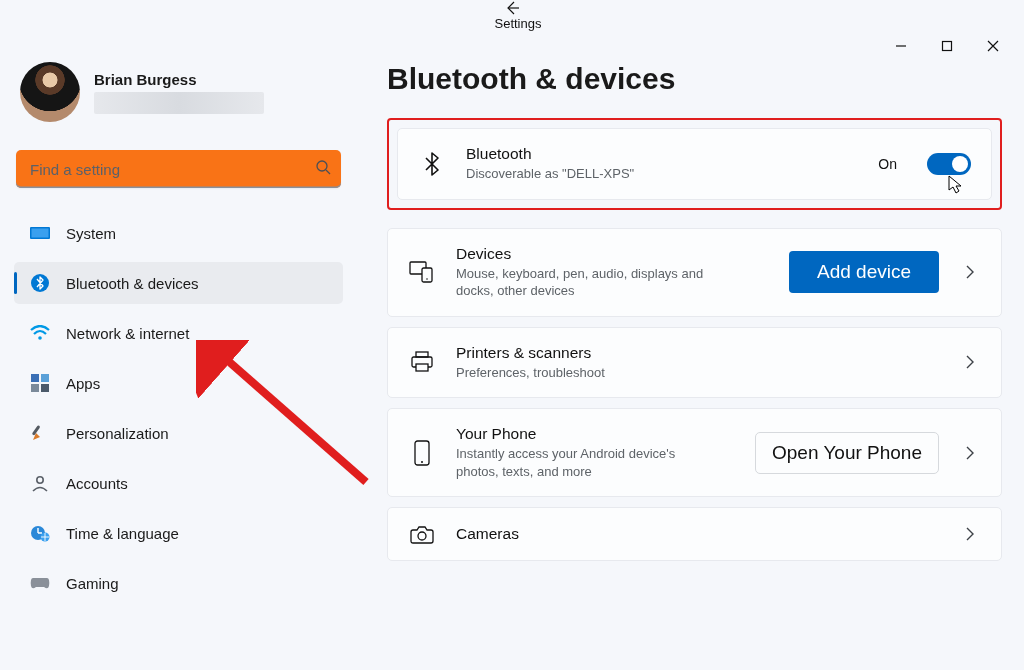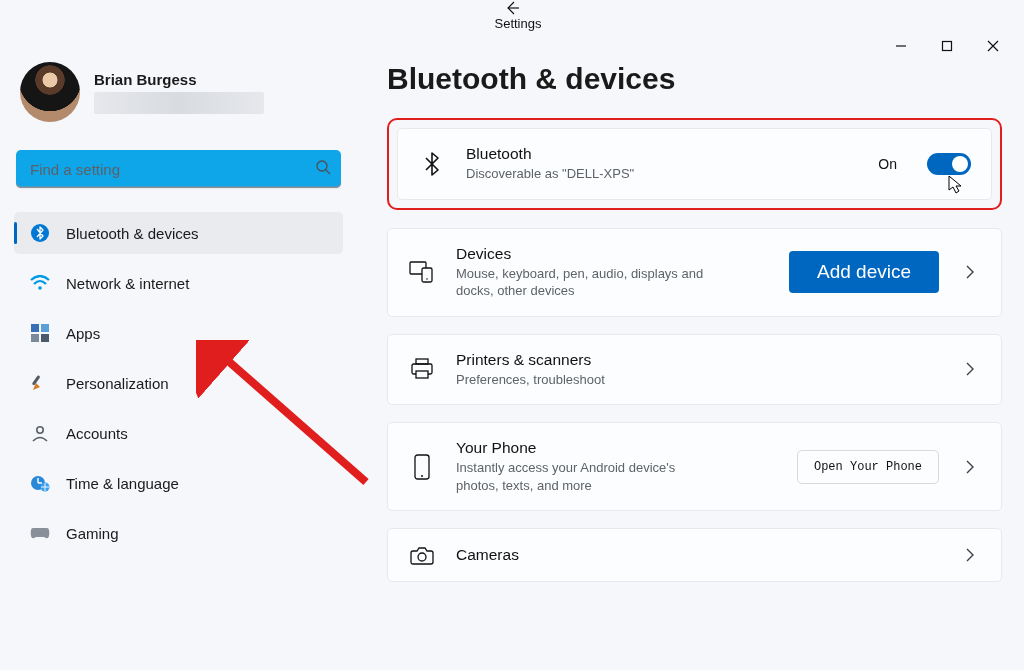--- a/index.html
+++ b/index.html
@@ -72,21 +72,21 @@
     border-radius: 2px;
   }
   .search-wrap {
     margin: 18px 2px 6px 2px;
     position: relative;
   }
   .search-input {
     width: 100%;
     height: 38px;
     border: none;
-    background: #0ea5e9;
+    background: #f97316;
     border-radius: 5px;
     padding: 0 40px 0 14px;
     font-size: 15px;
     color: #444;
     box-shadow: 0 1px 2px rgba(0,0,0,0.06), inset 0 -1.5px 0 #8a8f98;
   }
   .search-input::placeholder { color: #5c6168; }
   .search-icon-slot {
     position: absolute; right: 10px; top: 50%; transform: translateY(-50%);
     color: #4b4f55;
@@ -128,33 +128,33 @@
     padding: 18px 8px 0 28px;
     overflow: hidden;
   }
   .page-title {
     font-size: 30px;
     font-weight: 600;
     margin-bottom: 22px;
   }
   .highlight-box {
     border: 2.5px solid #e01e1e;
-    border-radius: 10px;
+    border-radius: 4px;
     padding: 8px;
     margin-bottom: 18px;
   }
   .card {
     background: #fcfdfe;
     border: 1px solid #e7e9ee;
     border-radius: 5px;
     padding: 16px 20px;
     display: flex;
     align-items: center;
     gap: 20px;
-    margin-bottom: 17px;
+    margin-bottom: 10px;
     cursor: pointer;
   }
   .card .card-icon { width: 28px; display:flex; align-items:center; justify-content:center; color:#1a1a1a; flex-shrink:0; }
   .card .card-body { flex: 1; min-width: 0; }
   .card .card-title { font-size: 15.5px; color:#111; }
   .card .card-sub { font-size: 13px; color:#5e6368; margin-top:2px; line-height:1.35; }
   .toggle-label { font-size: 14px; color:#111; margin-right: 10px; }
   .toggle {
     width: 44px; height: 22px; border-radius: 11px; background:#0067c0;
     position: relative; cursor: pointer; flex-shrink:0;
@@ -162,21 +162,21 @@
   .toggle::after {
     content:""; position:absolute; right:3px; top:3px;
     width:16px; height:16px; border-radius:50%; background:#fff;
   }
   .btn {
     background:#0067c0; color:#fff; border:none; border-radius:4px;
     padding: 10px 28px; font-size:19px; cursor:pointer; flex-shrink:0;
   }
   .btn-outline {
     background:#fcfdfe; color:#111; border:1px solid #d6d9dd; border-radius:5px;
-    padding: 9px 16px; font-size:12px; cursor:pointer; flex-shrink:0;font-family:Liberation Mono, monospace;
+    padding: 9px 16px; font-size:19px; cursor:pointer; flex-shrink:0;
   }
   .chevron { width:22px; display:flex; align-items:center; justify-content:center; color:#3d4147; flex-shrink:0; }
 
   
   .arrow-annot {
     position: absolute;
     left: 196px;
     top: 340px;
     pointer-events: none;
   }
@@ -226,20 +226,29 @@
       <input class="search-input" placeholder="Find a setting" style="">
       <span class="search-icon-slot">
         <svg width="16" height="16" viewBox="0 0 16 16">
             <circle cx="7" cy="7" r="5" fill="none" stroke="#4b4f55" stroke-width="1.3"></circle>
             <path d="M11 11 L15 15" stroke="#4b4f55" stroke-width="1.3"></path>
           </svg>
       </span>
     </div>
 
     <div class="nav">
+      <div class="nav-item">
+        <span class="nav-icon">
+          <svg width="20" height="16">
+              <rect x="0" y="2" width="20" height="12" rx="1" fill="#0078d4"></rect>
+              <rect x="1.5" y="3.5" width="17" height="9" fill="#3aa0ef"></rect>
+            </svg>
+        </span>
+        <span>System</span>
+      </div>
 
       <div class="nav-item active">
         <span class="nav-icon">
           <svg width="18" height="18" viewBox="0 0 18 18">
               <circle cx="9" cy="9" r="9" fill="#0078d4"></circle>
               <path d="M6 5 L12 12 L9 15 V3 L12 6 L6 13" fill="none" stroke="#fff" stroke-width="1.3" stroke-linejoin="round"></path>
             </svg>
         </span>
         <span>Bluetooth &amp; devices</span>
       </div>

